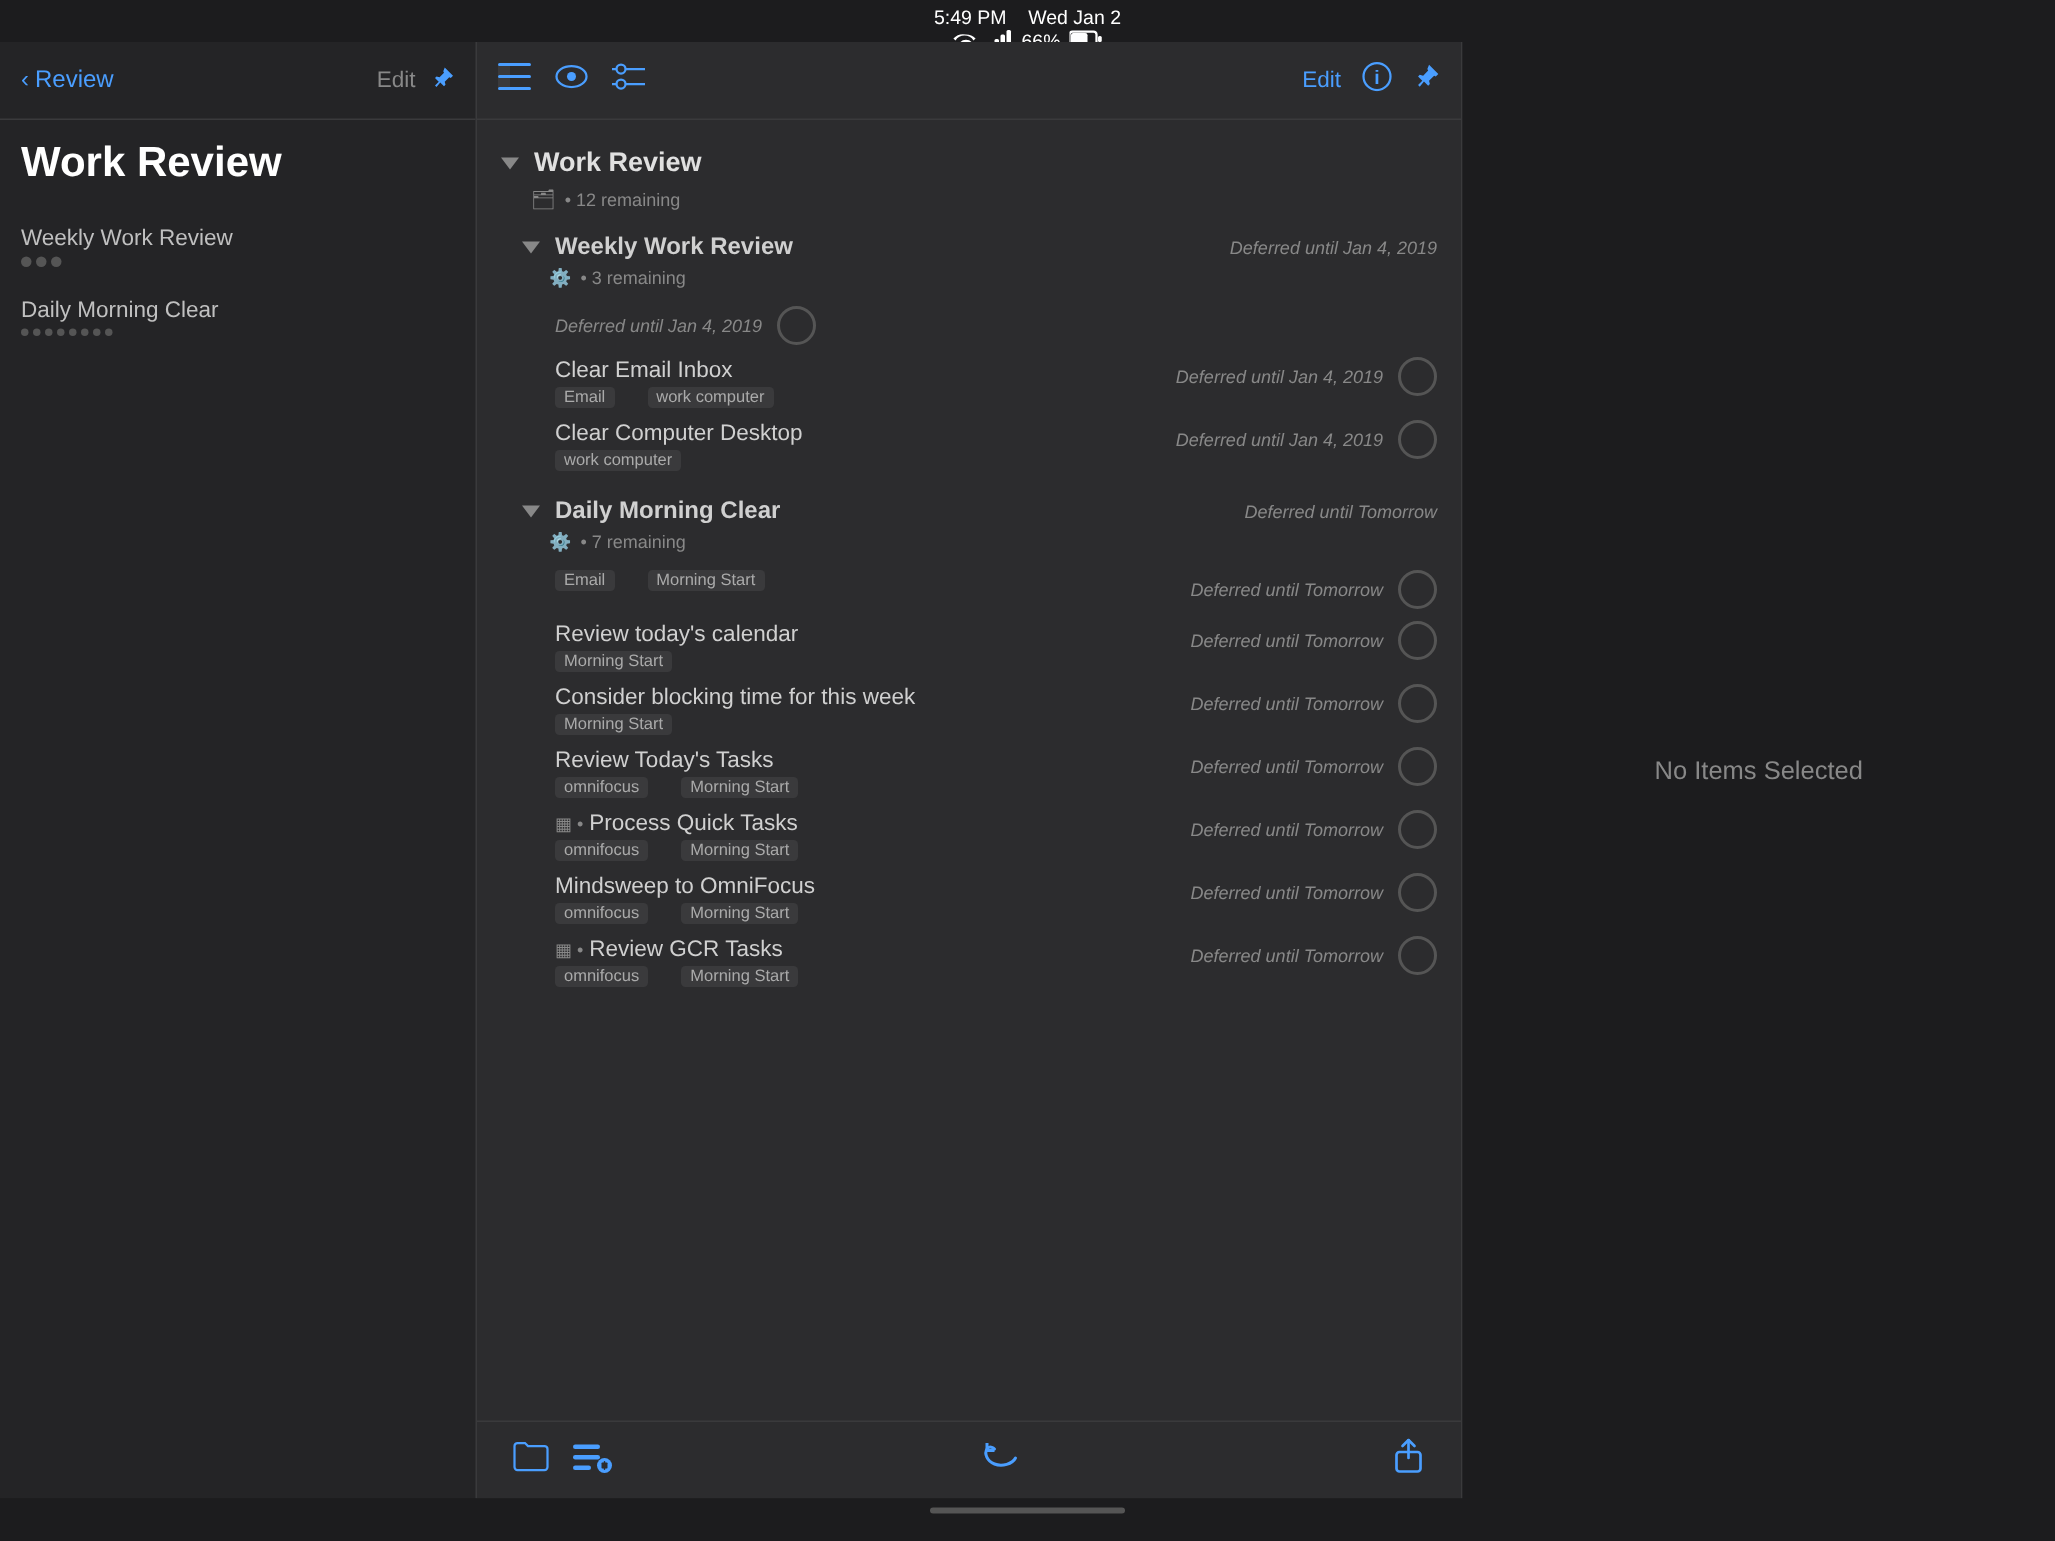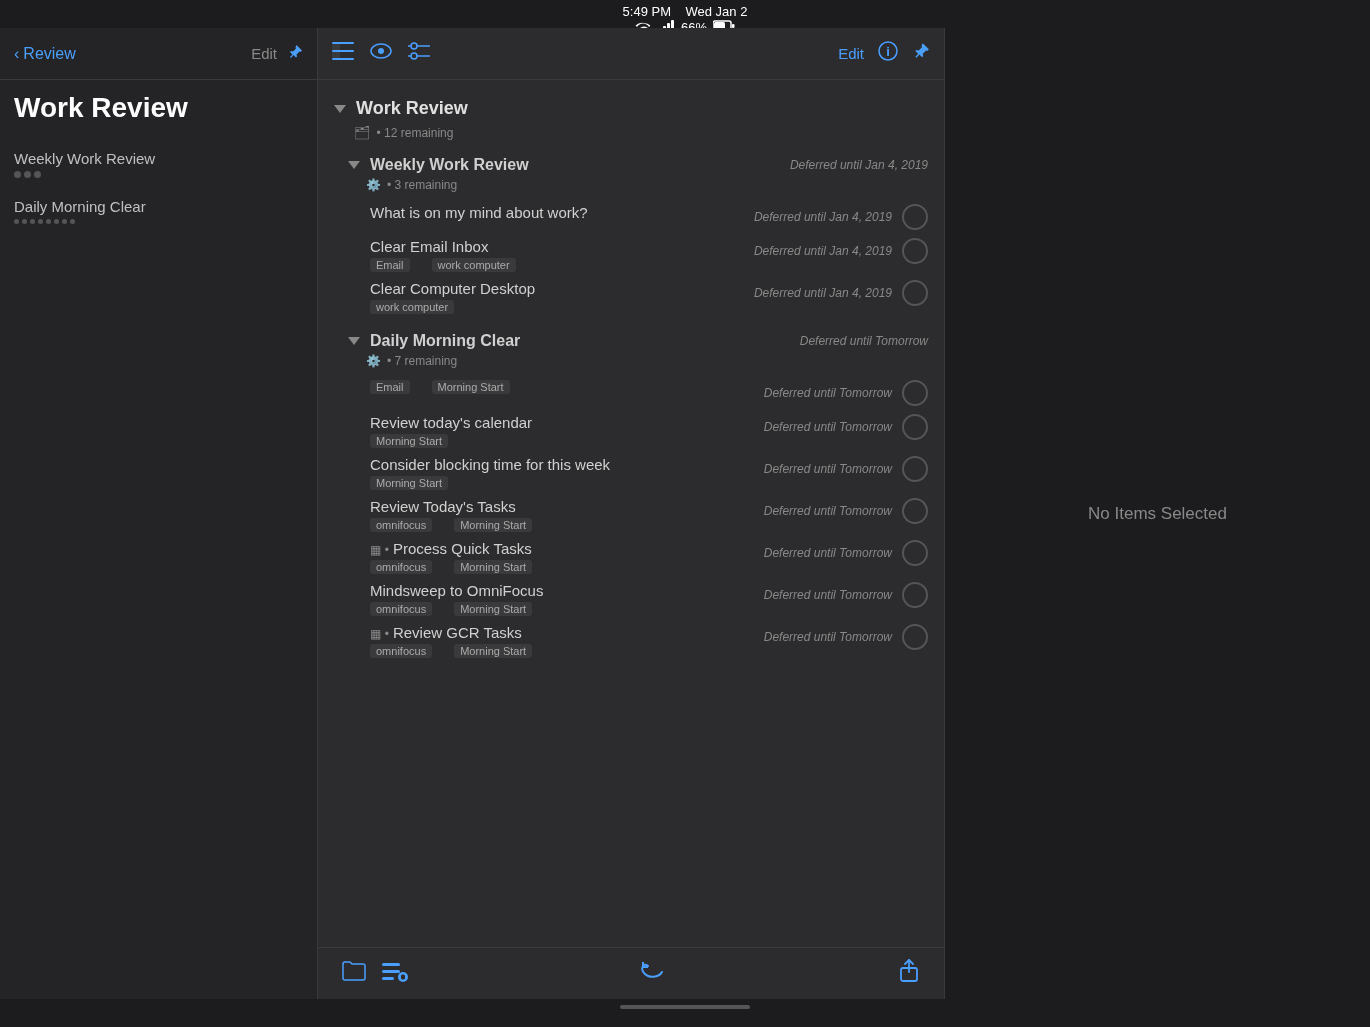--- a/index.html
+++ b/index.html
@@ -260,21 +260,21 @@
       height: 26px;
       border-radius: 50%;
       border: 2px solid #555;
       background: transparent;
       cursor: pointer;
       flex-shrink: 0;
     }
 
     
     .right-panel {
-      width: 425px;
+      width: 395px;
       background: #1c1c1e;
       display: flex;
       align-items: center;
       justify-content: center;
     }
     .no-selection {
       color: #888;
       font-size: 17px;
     }
 
@@ -474,23 +474,20 @@
           <span>Weekly Work Review</span>
         </span>
         <span class="section-deferred">Deferred until Jan 4, 2019</span>
       </div>
       <div class="section-meta">
         <span style="color:#888; font-size:12px;">⚙️</span>
         <span class="meta-text">• <span>3 remaining</span></span>
       </div>
 
       <div class="task-row">
-        <div class="task-info">
-          <div class="task-name">What is on my mind about work?</div>
-        </div>
         <div class="task-right">
           <span class="task-deferred">Deferred until Jan 4, 2019</span>
           <div class="task-circle"></div>
         </div>
       </div>
       <div class="task-row">
         <div class="task-info">
           <div class="task-name">Clear Email Inbox</div>
           <div class="task-tags">
             <span class="tag">Email</span>

